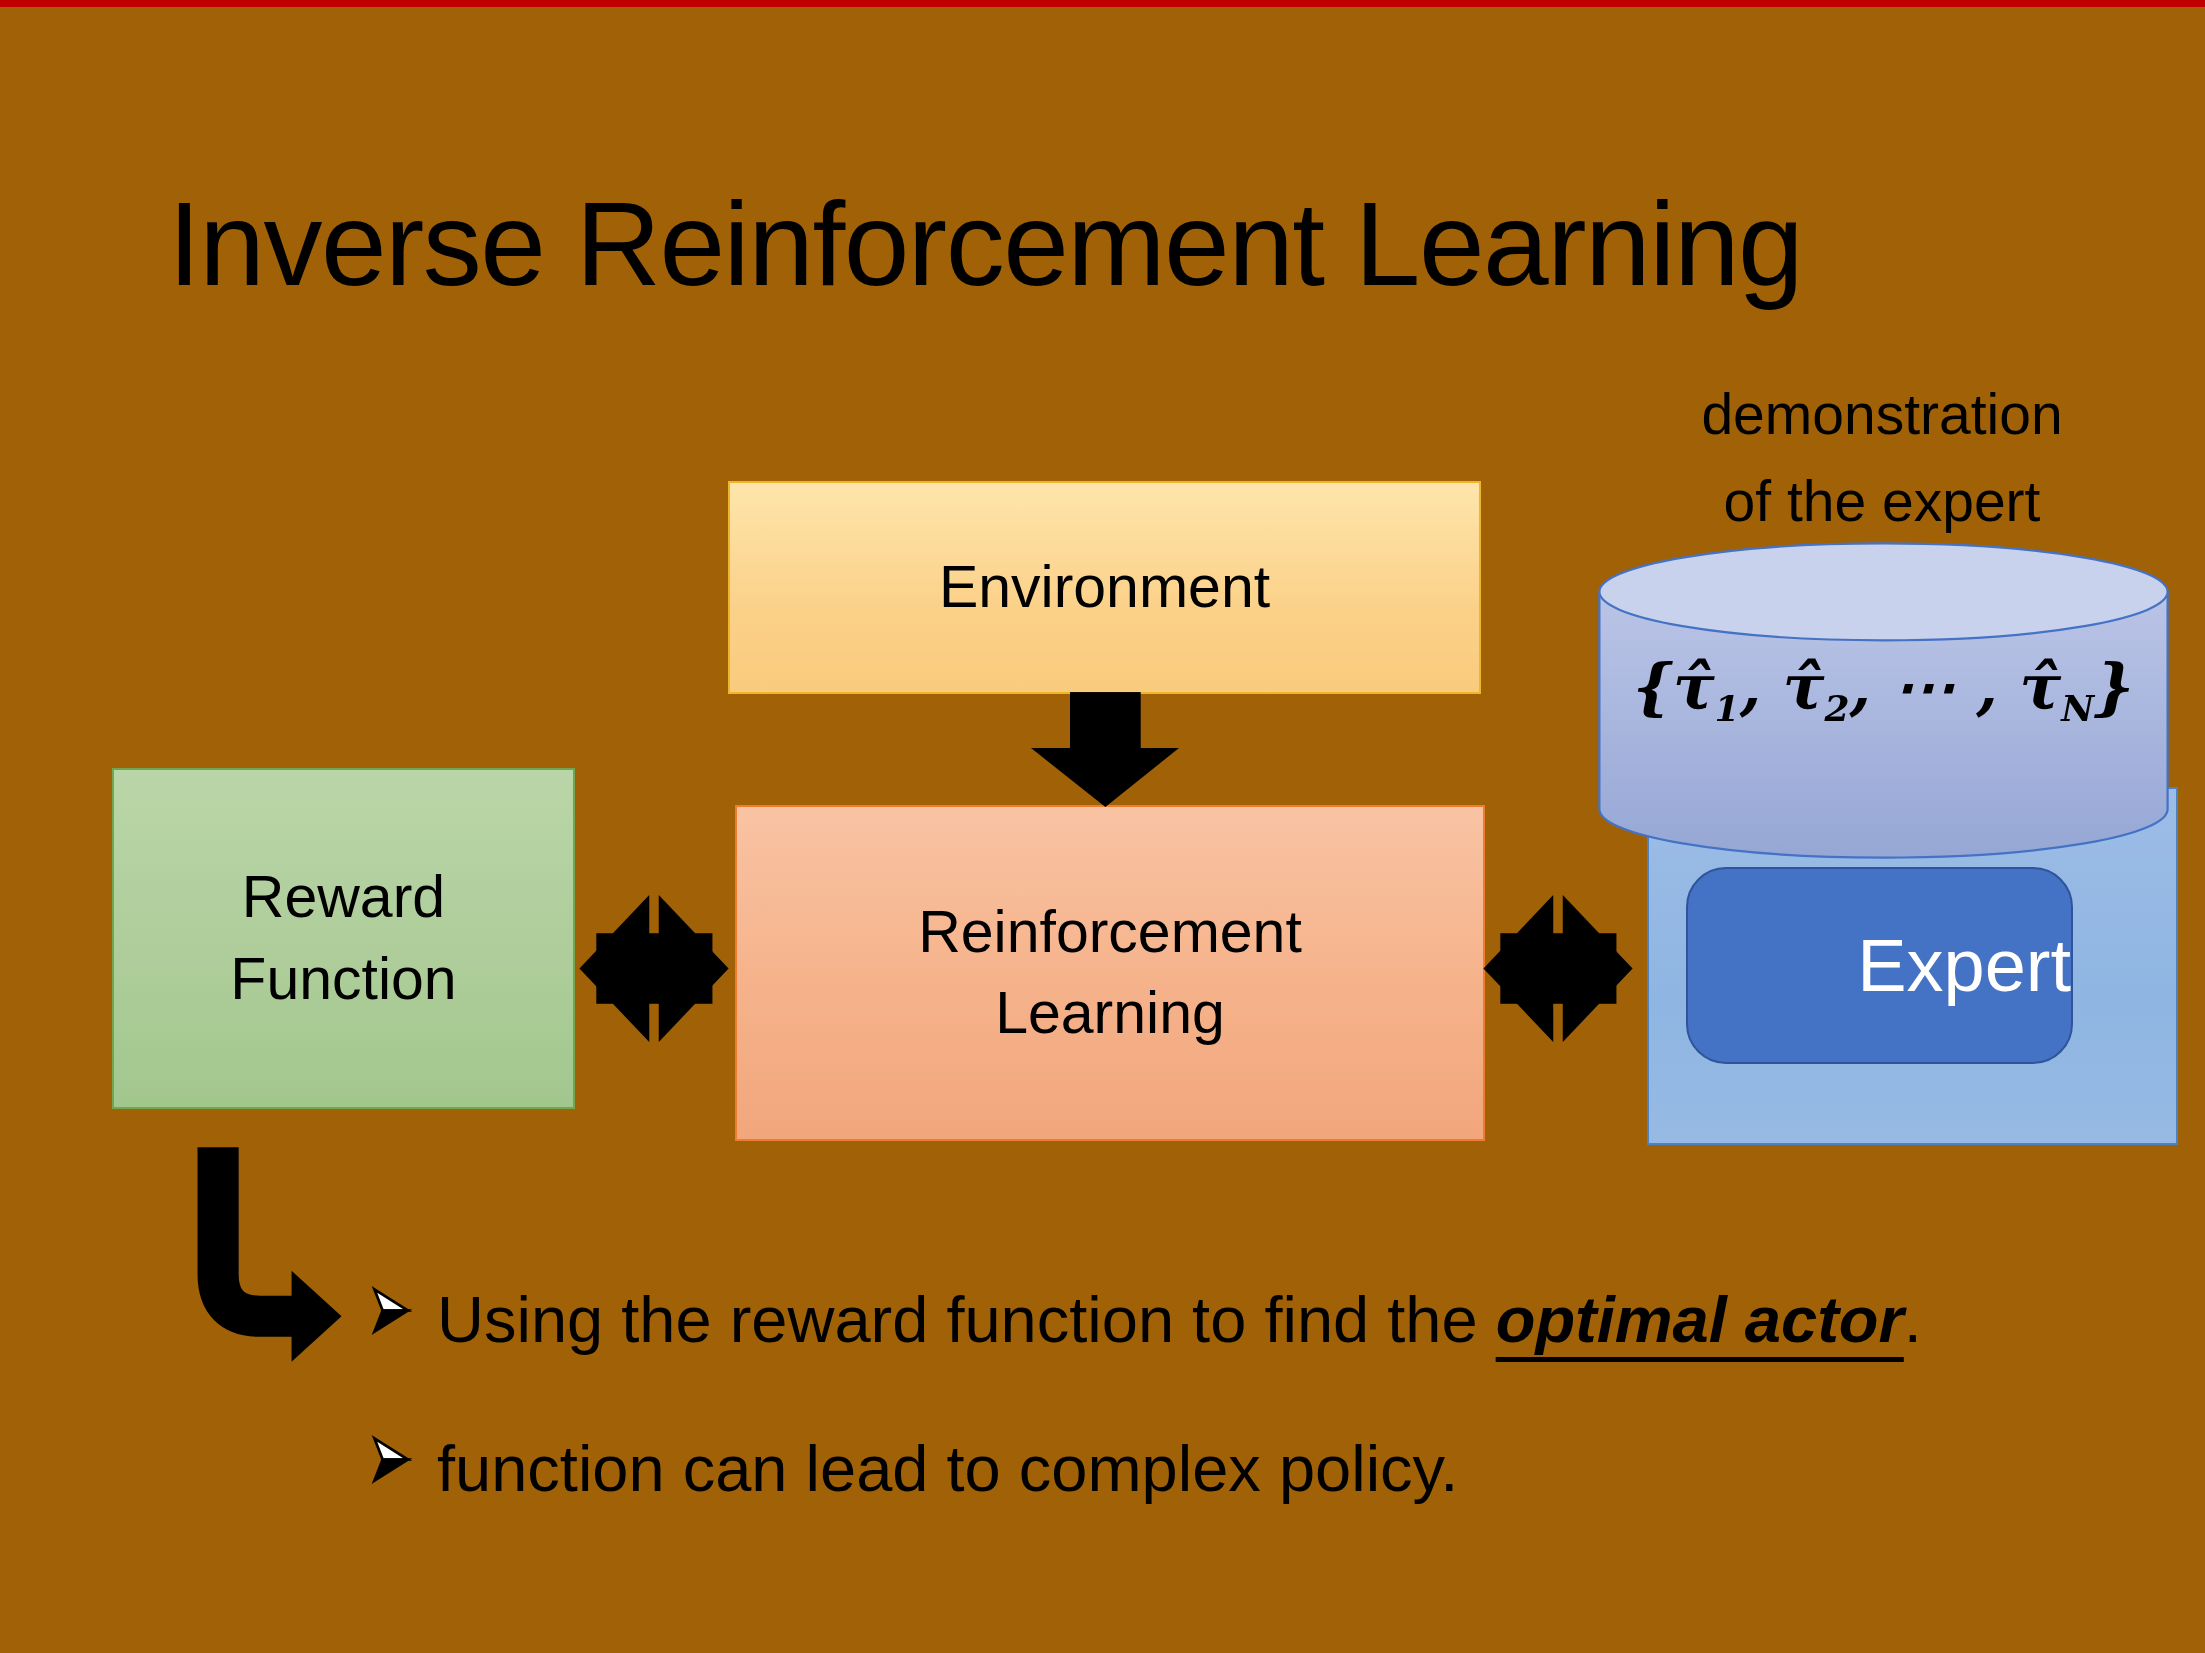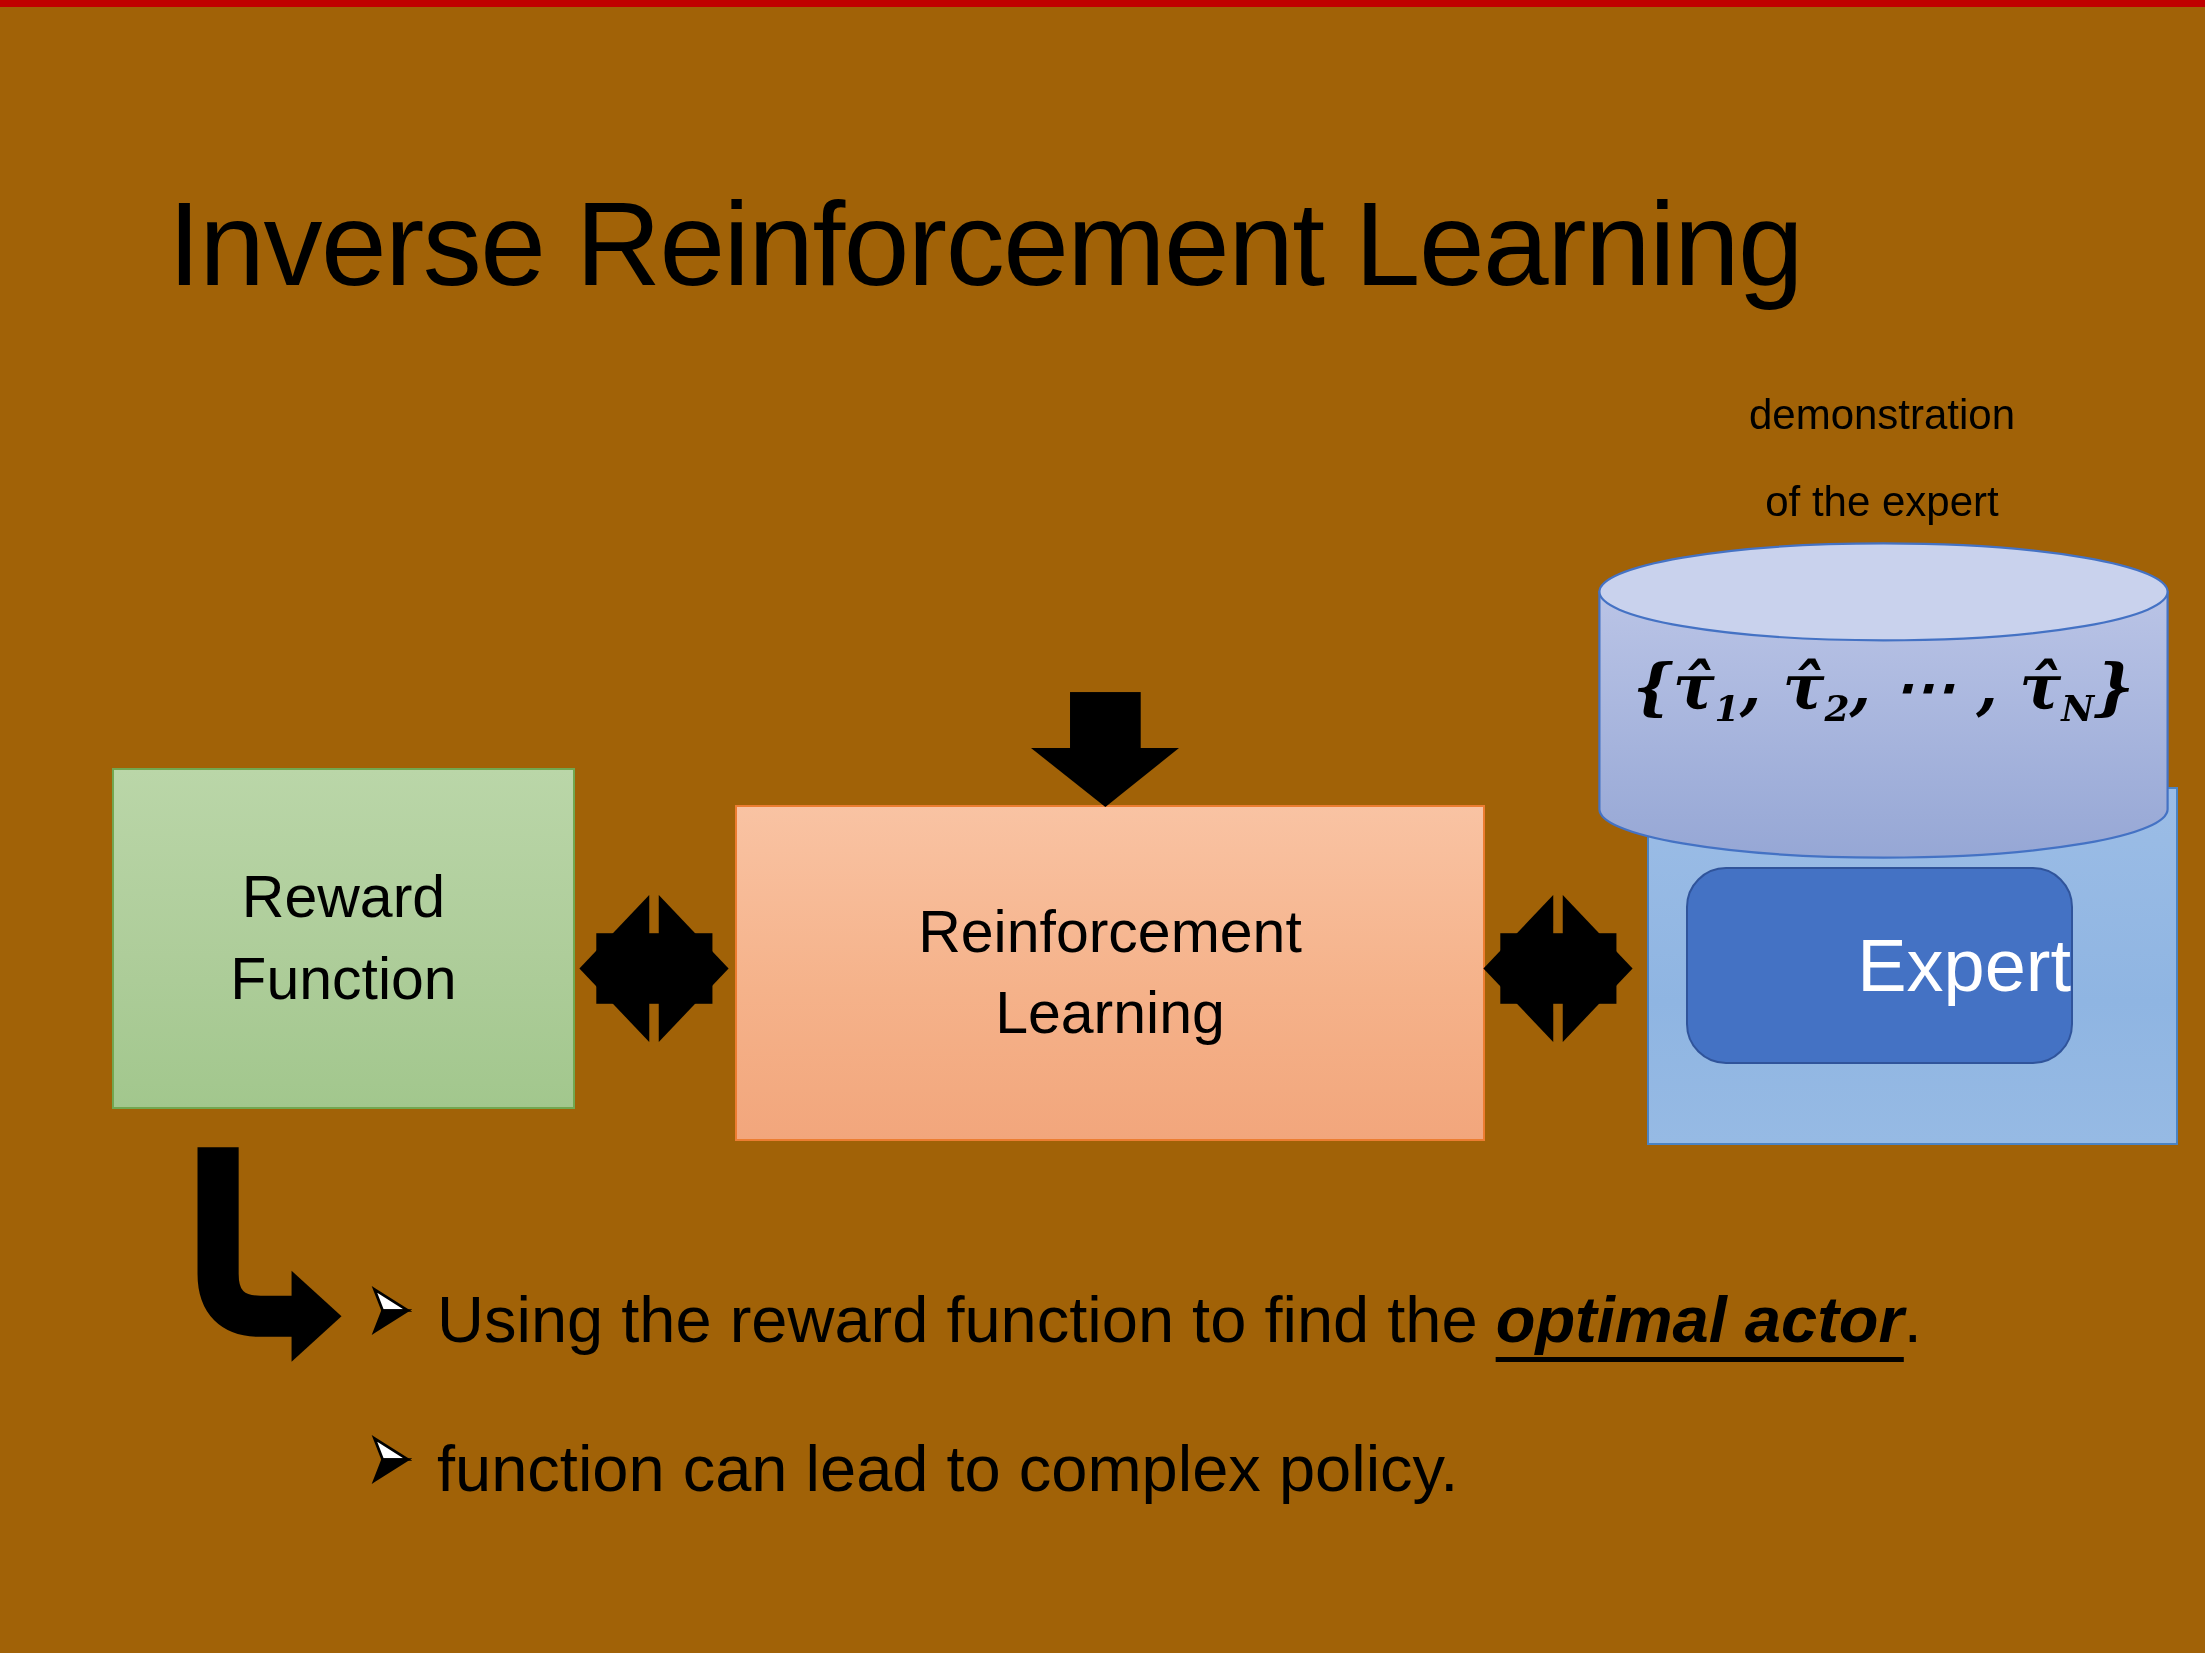--- a/index.html
+++ b/index.html
@@ -8,21 +8,21 @@
     position:relative; width:2205px; height:1654px; background:#a16207;
     font-family:"Liberation Sans", sans-serif; color:#000; overflow:hidden;
   }
   .top-bar { position:absolute; left:0; top:0; width:2205px; height:7.4px; background:#c00000; }
   .title {
     position:absolute; left:168px; top:176px; width:1874px;
     font-size:118px; font-weight:300; letter-spacing:-1.5px; white-space:nowrap;
   }
   .demo-label {
     position:absolute; left:1566px; top:371px; width:632px;
-    font-size:42px; line-height:87px; text-align:center;
+    font-size:57px; line-height:87px; text-align:center;
   }
   .box { position:absolute; display:flex; align-items:center; justify-content:center;
          text-align:center; font-size:59px; line-height:1.38; }
   .env-box {
     left:728px; top:481px; width:753px; height:213px;
     background:linear-gradient(180deg,#fee5ab 0%,#fbd189 60%,#f9cb7d 100%);
     border:2.9px solid #efb62c;
   }
   .green-box {
     left:112px; top:768px; width:463px; height:341px;
@@ -73,20 +73,23 @@
 
   <div class="top-bar"></div>
 
   <div class="title">Inverse Reinforcement Learning</div>
 
   <div class="demo-label">
     <div>demonstration</div>
     <div>of the expert</div>
   </div>
 
+  <div class="box env-box">
+    <span>Environment</span>
+  </div>
 
   <svg class="arrow-svg down-arrow" width="148" height="115" viewBox="0 0 201 156">
     <rect x="53" y="0" width="96" height="78" fill="#000"></rect>
     <polygon points="0,76 201,76 101,156" fill="#000"></polygon>
   </svg>
 
   <div class="box green-box">
     <div>
       <div>Reward</div>
       <div>Function</div>

